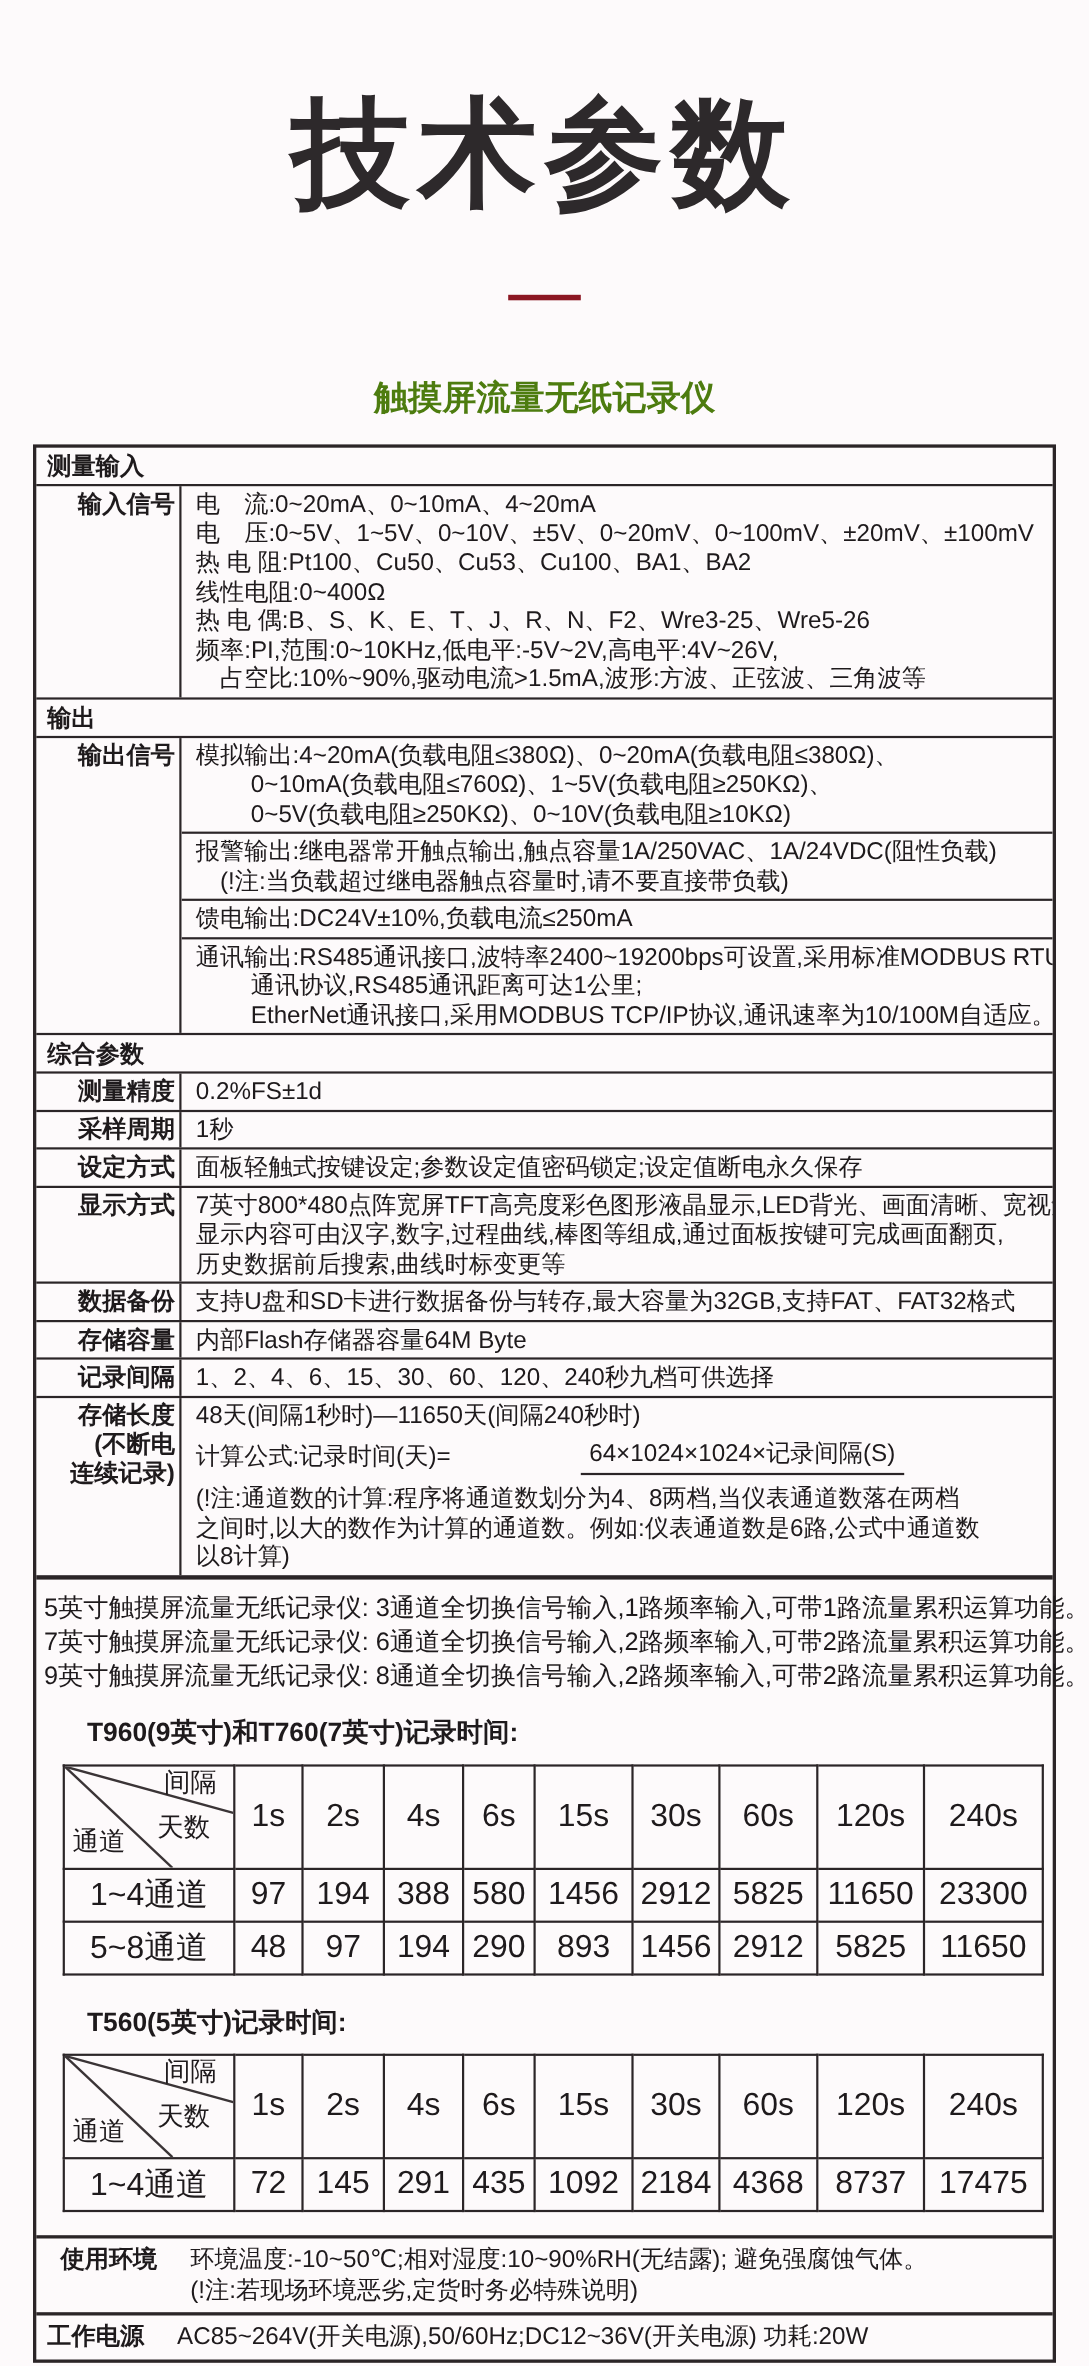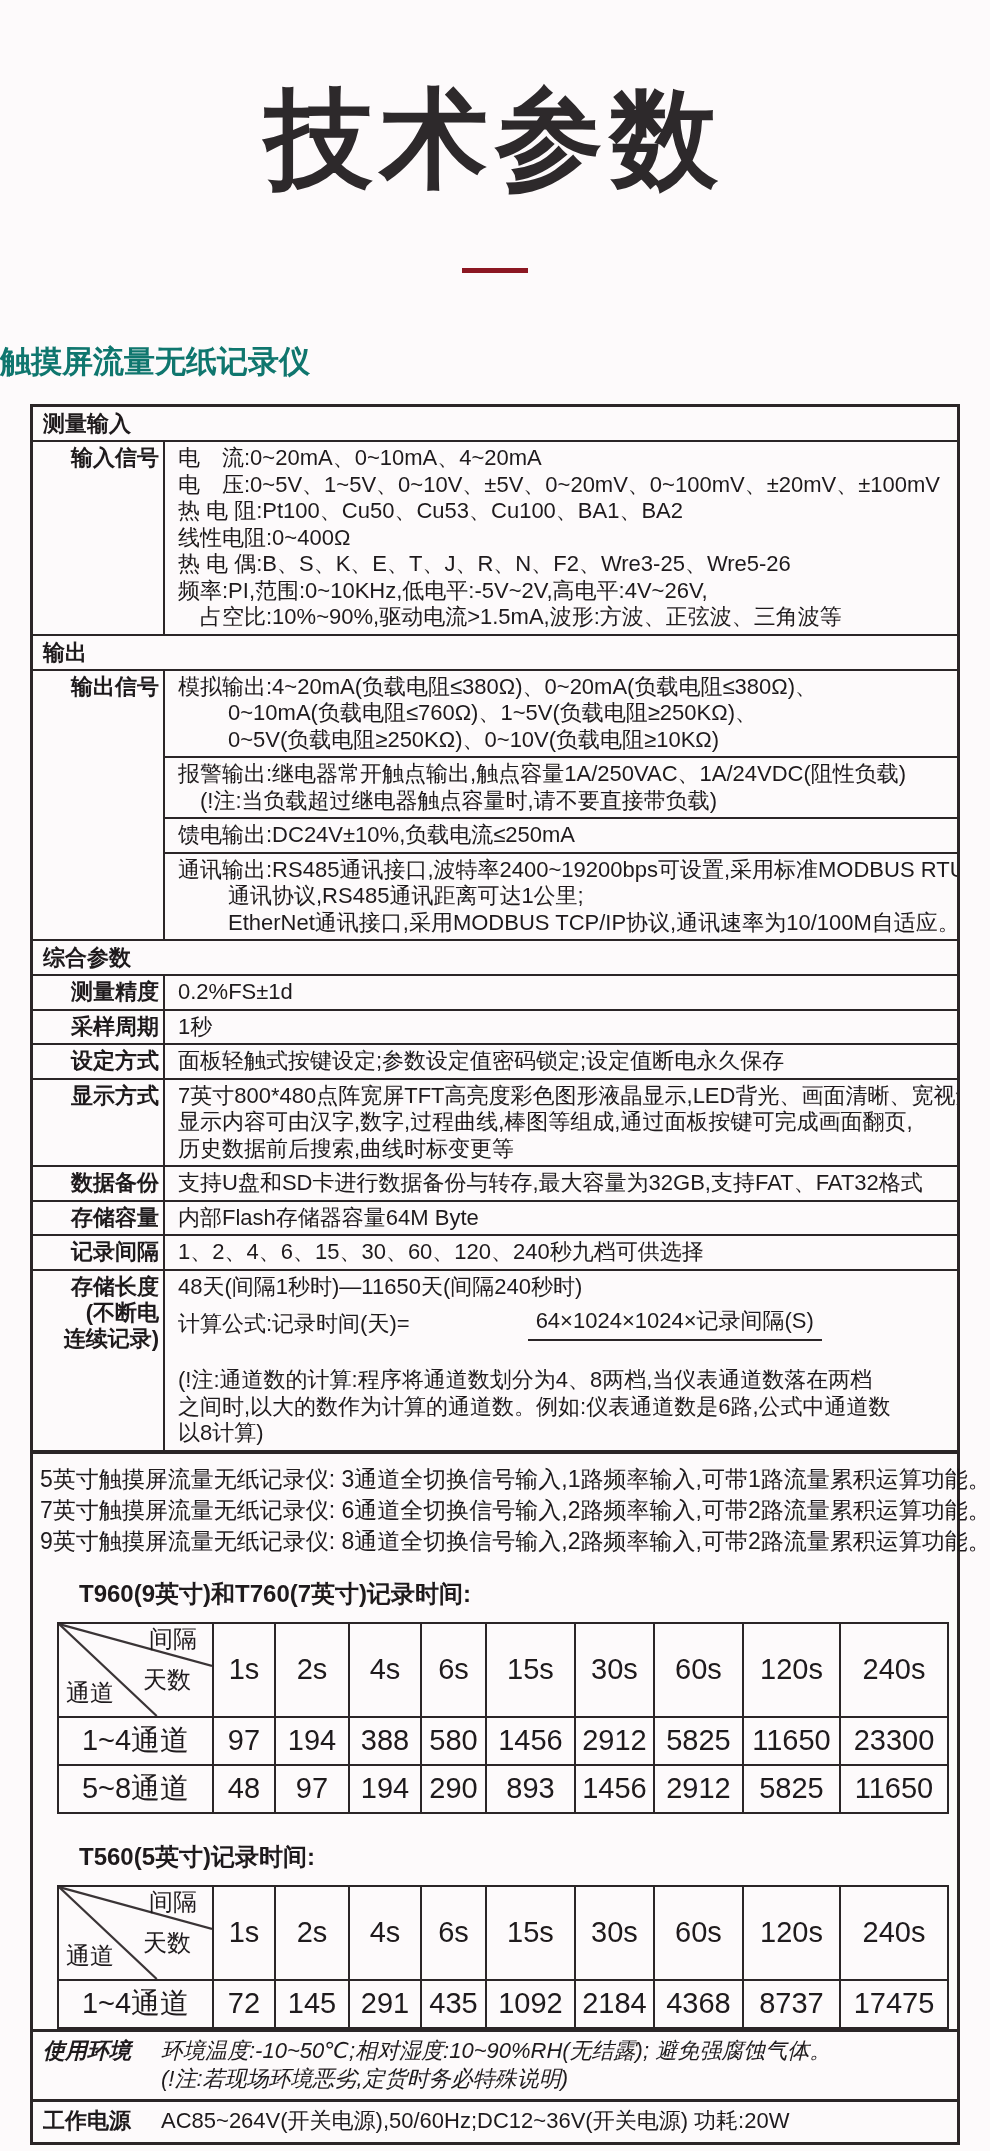--- a/index.html
+++ b/index.html
@@ -10,22 +10,22 @@
   }
   .page{width:990px;height:2151px;position:relative;overflow:hidden;}
 
   .page-title{
     margin:84px 0 0;text-align:center;
     font-size:108px;line-height:1.02;font-weight:900;
     color:#2d292b;letter-spacing:7px;
   }
   .title-divider{width:66px;height:5px;margin:74px auto 0;}
   .subtitle{
-    margin:72px 0 0;
-    font-size:31px;line-height:33px;font-weight:700;color:#0f766e;
+    margin:72px 0 0;text-align:center;
+    font-size:31px;line-height:33px;font-weight:700;color:#4d7c0f;
   }
 
   
   .spec-table{
     margin:26px 30px 0;
     border:3px solid #2b2527;
     background:#fdfafb;
   }
   .sec-header{
     border-bottom:2px solid #2b2527;
@@ -52,21 +52,21 @@
 
   
   .formula{display:flex;align-items:center;margin:6px 0 4px;}
   .frac-prefix{font-size:22px;font-weight:500;white-space:nowrap;}
   .fraction{margin-left:118px;text-align:center;}
   .frac-num{
     font-size:22px;font-weight:500;white-space:nowrap;
     border-bottom:2px solid #2b2527;padding:0 8px 3px;
   }
   .frac-den{font-size:22px;font-weight:500;white-space:nowrap;padding-top:3px;}
-  .note-block{margin-top:26px;}
+  .note-block{margin-top:8px;}
 
   
   .lower{border-top:4px solid #2b2527;padding:10px 0 0;}
   .desc-line{
     font-size:23px;font-weight:500;line-height:31px;
     padding-left:7px;white-space:nowrap;
   }
   .rt-title{
     font-size:24px;font-weight:600;line-height:30px;
     margin:22px 0 0 46px;white-space:nowrap;
@@ -86,23 +86,22 @@
   tr.rt-data td{height:46px;}
   td.rt-label{text-align:left;padding-left:9px;font-size:27px;font-weight:500;}
   td.diag-cell{position:relative;padding:0;}
   .diag-cell svg{position:absolute;left:0;top:0;width:100%;height:100%;display:block;}
   .diag-txt{position:absolute;font-size:24px;font-weight:500;line-height:24px;}
   .diag-interval{top:3px;left:90px;}
   .diag-days{top:44px;left:84px;}
   .diag-channel{top:57px;left:7px;}
 
   .env-row{
-    display:flex;border-top:3px solid #2b2527;margin-top:0;
-    padding:5px 0 6px;
-    font-style:italic;
+    display:flex;border-top:3px solid #2b2527;margin-top:21px;
+    padding:5px 12px 6px;
   }
   .env-label{
     flex:none;width:118px;padding-left:10px;
     font-size:22px;font-weight:600;line-height:28px;white-space:nowrap;
   }
   .env-content{flex:1;min-width:0;overflow:hidden;}
   .env-content .line{line-height:28px;}
   .power-row{
     display:flex;border-top:3px solid #2b2527;
     padding:5px 0 7px;

